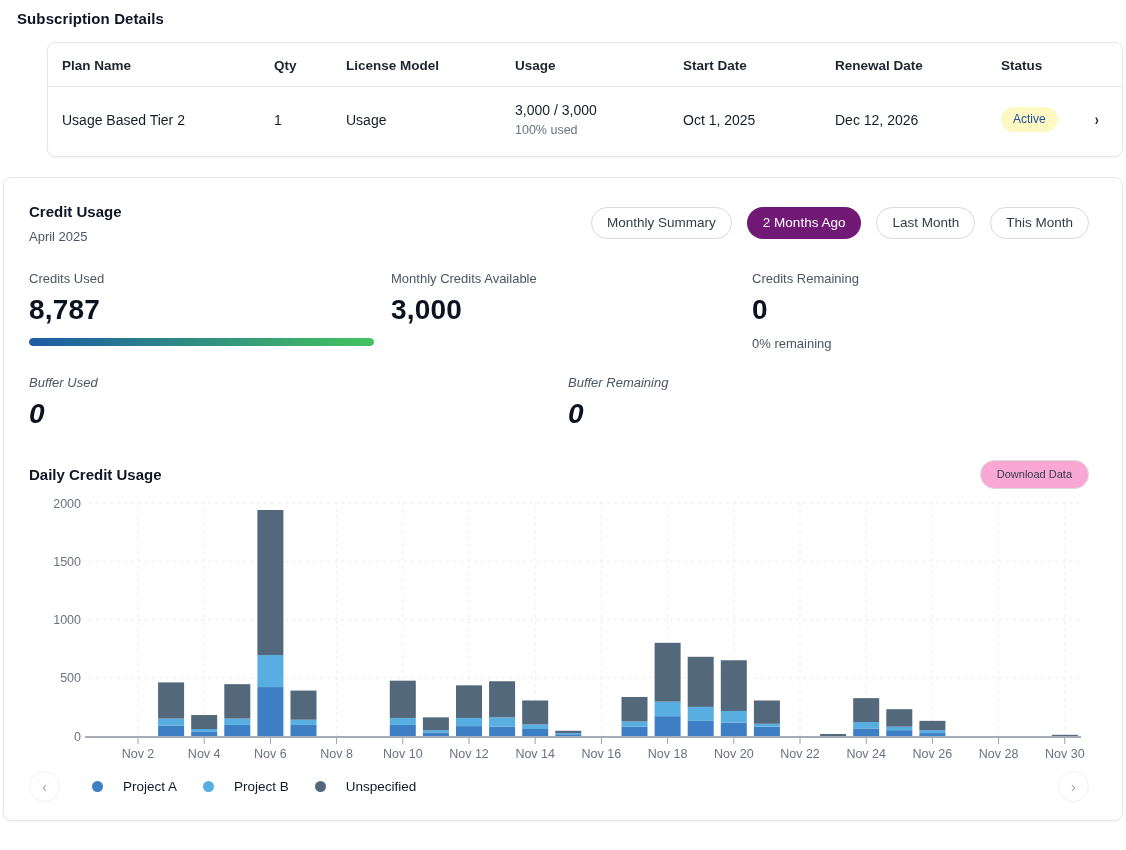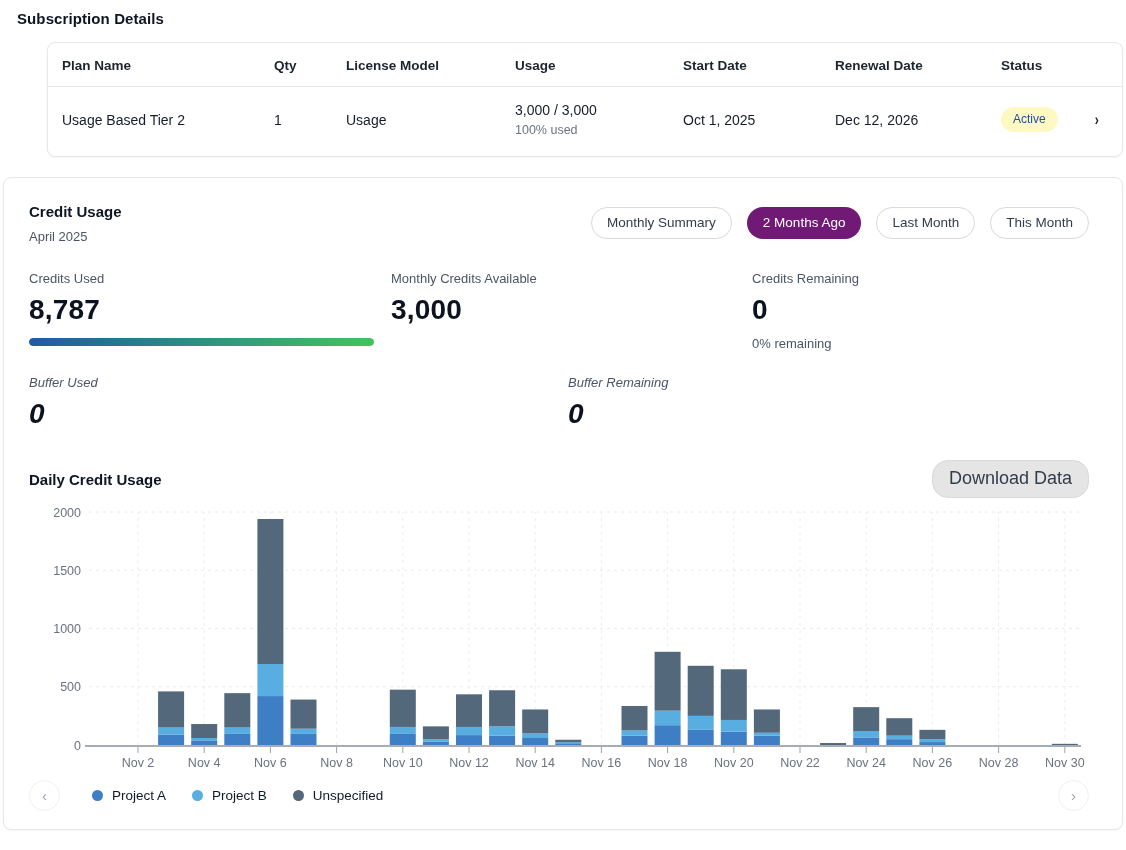--- a/index.html
+++ b/index.html
@@ -37,27 +37,27 @@
   .stat-value { font-size:28px; font-weight:bold; color:#0c1220; margin-top:8px; letter-spacing:.2px; }
   .stat-note { font-size:13px; color:#4b5563; margin-top:10px; }
   .s1 { width:362px; } .s2 { width:361px; } .s3 { flex:1; }
   .s4 { width:539px; } .s5 { flex:1; }
   .progress-track { width:345px; height:8px; border-radius:4px; margin-top:12px; background:#eef0f3; overflow:hidden; }
   .progress-fill { height:100%; border-radius:4px; }
   .stats-row2 { display:flex; margin-top:24px;font-style:italic; }
 
   .daily-header { display:flex; justify-content:space-between; align-items:center; margin-top:30px; }
   .daily-title { font-size:15px; font-weight:bold; color:#0f1522; }
-  .pill-btn { font-family:inherit; font-size:18px; color:#333c49; background:#e5e5e5; border:1px solid #d7dade; border-radius:16px; padding:7px 16px 8px; cursor:pointer; }
+  .pill-btn { font-family:inherit; font-size:11px; color:#333c49; background:#f9a8d4; border:1px solid #d7dade; border-radius:16px; padding:7px 16px 8px; cursor:pointer; }
 
   .chart-wrap { margin-left:-4px; margin-top:6px; }
   .legend-row { display:flex; align-items:center; margin-top:4px; }
   .pager-btn { width:31px; height:31px; border-radius:50%; border:1px solid #f0f1f3; background:#fff; color:#9ca3af; font-size:15px; line-height:28px; text-align:center; cursor:pointer; }
   .legend-items { display:flex; align-items:center; gap:26px; margin-left:32px; flex:1; }
-  .legend-item { display:flex; align-items:center; gap:9px; cursor:pointer; }
+  .legend-item { display:flex; align-items:center; gap:20px; cursor:pointer; }
   .legend-dot { width:11px; height:11px; border-radius:50%; }
   .legend-label { font-size:13.5px; color:#111827; }
 </style>
 </head>
 <body>
 
 <div class="page">
   <div class="page-title">Subscription Details</div>
 
   <div class="card table-card">

